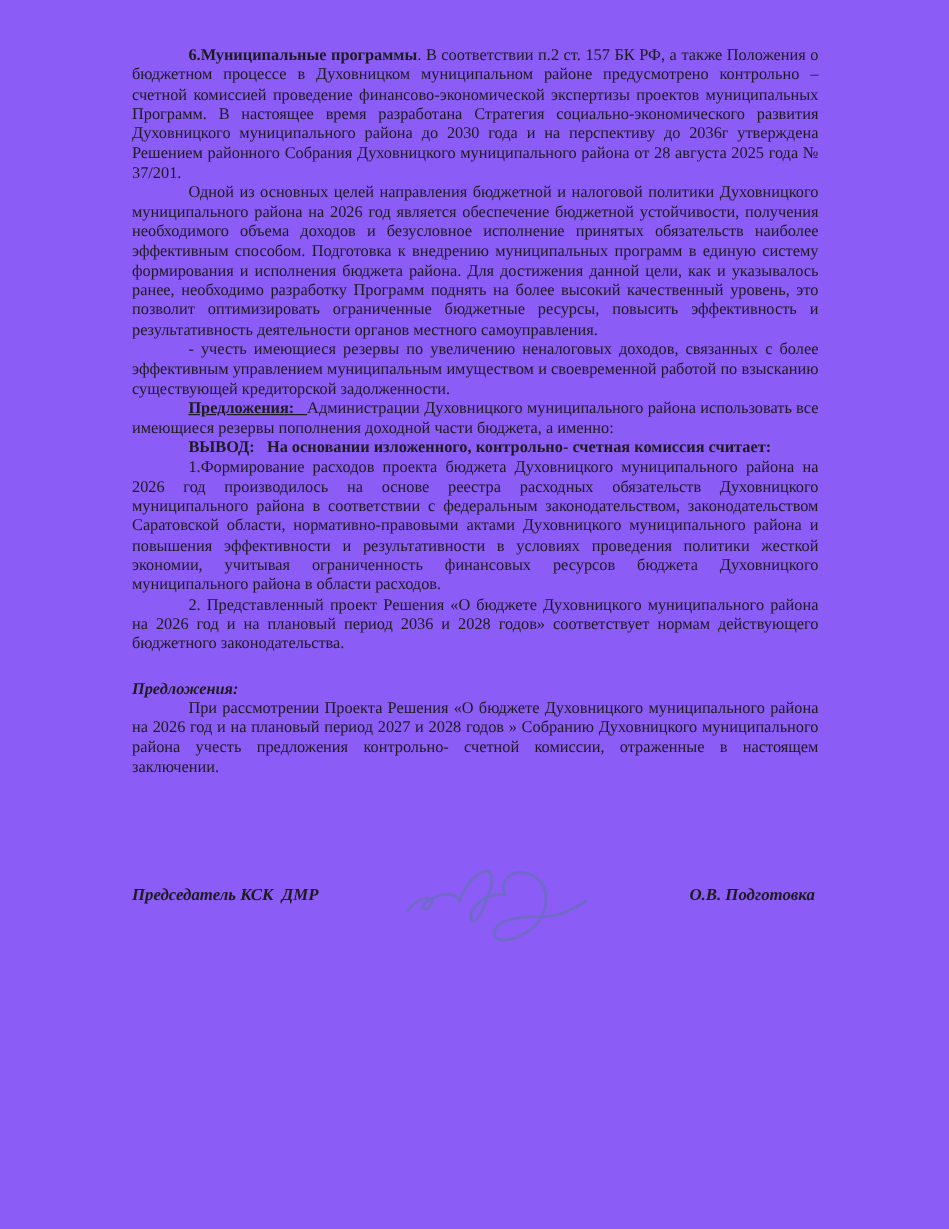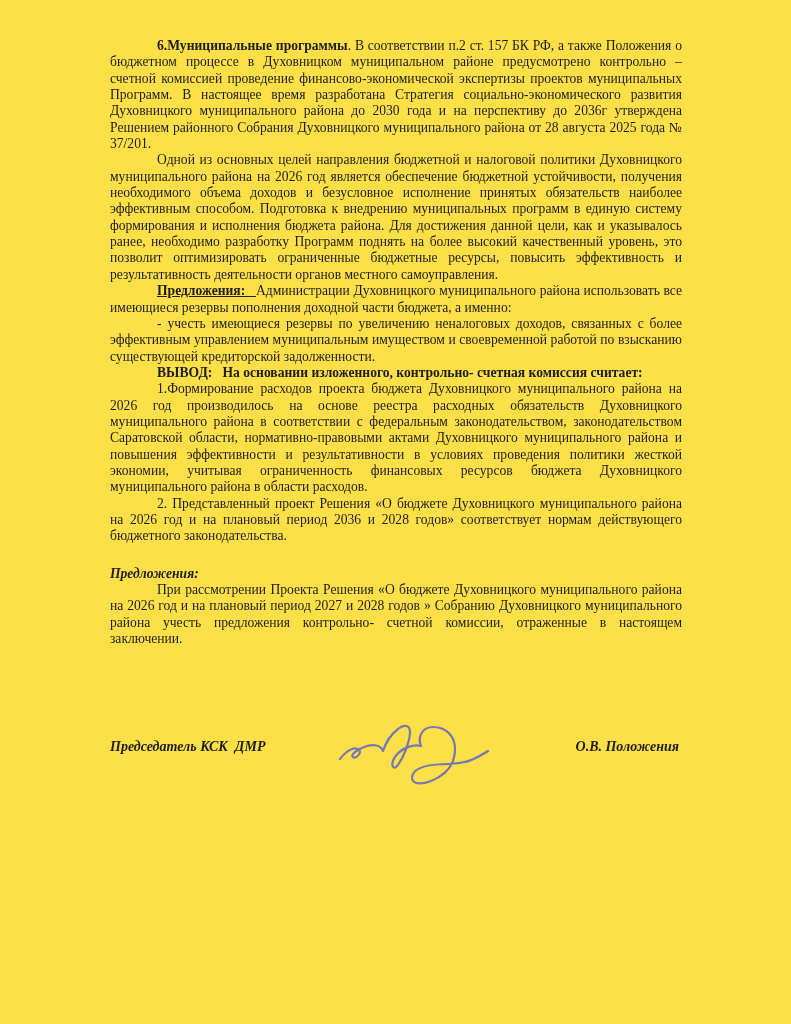--- a/index.html
+++ b/index.html
@@ -8,21 +8,21 @@
     background: #ffffff;
   }
   body {
     font-family: "Liberation Serif", "DejaVu Serif", serif;
     color: #1c1c1c;
   }
   .page {
     position: relative;
     width: 791px;
     height: 1024px;
-    background: #fde047;
+    background: #8b5cf6;
     padding: 38px 109px 0 110px;
     overflow: hidden;
   }
   .para {
     font-size: 13.6px;
     line-height: 16.35px;
     text-align: justify;
     text-indent: 47px;
   }
   .bold { font-weight: bold; }
@@ -65,23 +65,23 @@
 </style>
 </head>
 <body>
 
 <div class="page">
 
   <p class="para"><span class="bold">6.Муниципальные программы</span><span>.  В соответствии  п.2 ст. 157 БК РФ, а также  Положения о бюджетном процессе в  Духовницком муниципальном районе предусмотрено контрольно –  счетной комиссией проведение финансово-экономической экспертизы проектов муниципальных Программ. В настоящее время разработана Стратегия социально-экономического развития Духовницкого муниципального района до 2030 года и на перспективу до 2036г утверждена Решением районного Собрания Духовницкого муниципального района от 28 августа 2025 года № 37/201.</span></p>
 
   <p class="para">Одной из основных целей направления бюджетной и налоговой политики Духовницкого муниципального района на 2026 год  является обеспечение бюджетной устойчивости, получения необходимого объема доходов и безусловное исполнение принятых обязательств наиболее эффективным способом. Подготовка к внедрению муниципальных программ в единую систему формирования и исполнения бюджета района. Для достижения данной цели, как и указывалось ранее, необходимо разработку Программ  поднять на более высокий качественный уровень, это позволит оптимизировать ограниченные бюджетные ресурсы, повысить эффективность и результативность деятельности органов местного самоуправления.</p>
 
+  <p class="para">- учесть имеющиеся резервы по увеличению неналоговых доходов, связанных с более эффективным управлением муниципальным имуществом и своевременной работой по взысканию существующей кредиторской задолженности.</p>
+
   <p class="para"><span class="bold-underline">Предложения:&nbsp;&nbsp;&nbsp;</span><span>Администрации Духовницкого муниципального района использовать все имеющиеся резервы пополнения доходной части бюджета, а именно:</span></p>
-
-  <p class="para">- учесть имеющиеся резервы по увеличению неналоговых доходов, связанных с более эффективным управлением муниципальным имуществом и своевременной работой по взысканию существующей кредиторской задолженности.</p>
 
   <p class="para bold">ВЫВОД:&nbsp;&nbsp; На основании изложенного, контрольно- счетная комиссия считает:</p>
 
   <p class="para">1.Формирование расходов проекта бюджета  Духовницкого муниципального района на 2026 год производилось на основе реестра расходных обязательств  Духовницкого муниципального района в соответствии с федеральным законодательством, законодательством Саратовской  области, нормативно-правовыми актами  Духовницкого муниципального района и повышения эффективности и результативности в условиях проведения политики жесткой экономии, учитывая ограниченность финансовых ресурсов бюджета  Духовницкого муниципального района в области расходов.</p>
 
   <p class="para">2. Представленный проект Решения «О бюджете  Духовницкого  муниципального района на 2026 год и на плановый период 2036 и 2028 годов» соответствует нормам действующего  бюджетного законодательства.</p>
 
 
 
   <p class="proposals-heading">Предложения:</p>
@@ -103,16 +103,16 @@
                C 71,64 68,57 73,50
                C 79,41 91,37 99,39
                C 95,29 101,20 111,20
                C 124,20 133,29 133,42
                C 133,57 124,68 109,74
                C 96,79 87,76 91,67
                C 95,59 110,57 127,57
                C 144,57 155,51 166,44" stroke="#6b6ec0" stroke-width="2.2" stroke-linecap="round" stroke-linejoin="round" opacity="0.92"></path>
     </svg>
 
-    <span class="sig-name">О.В. Положения</span>
+    <span class="sig-name">О.В. Подготовка</span>
   </div>
 
 </div>
 
 </body></html>

